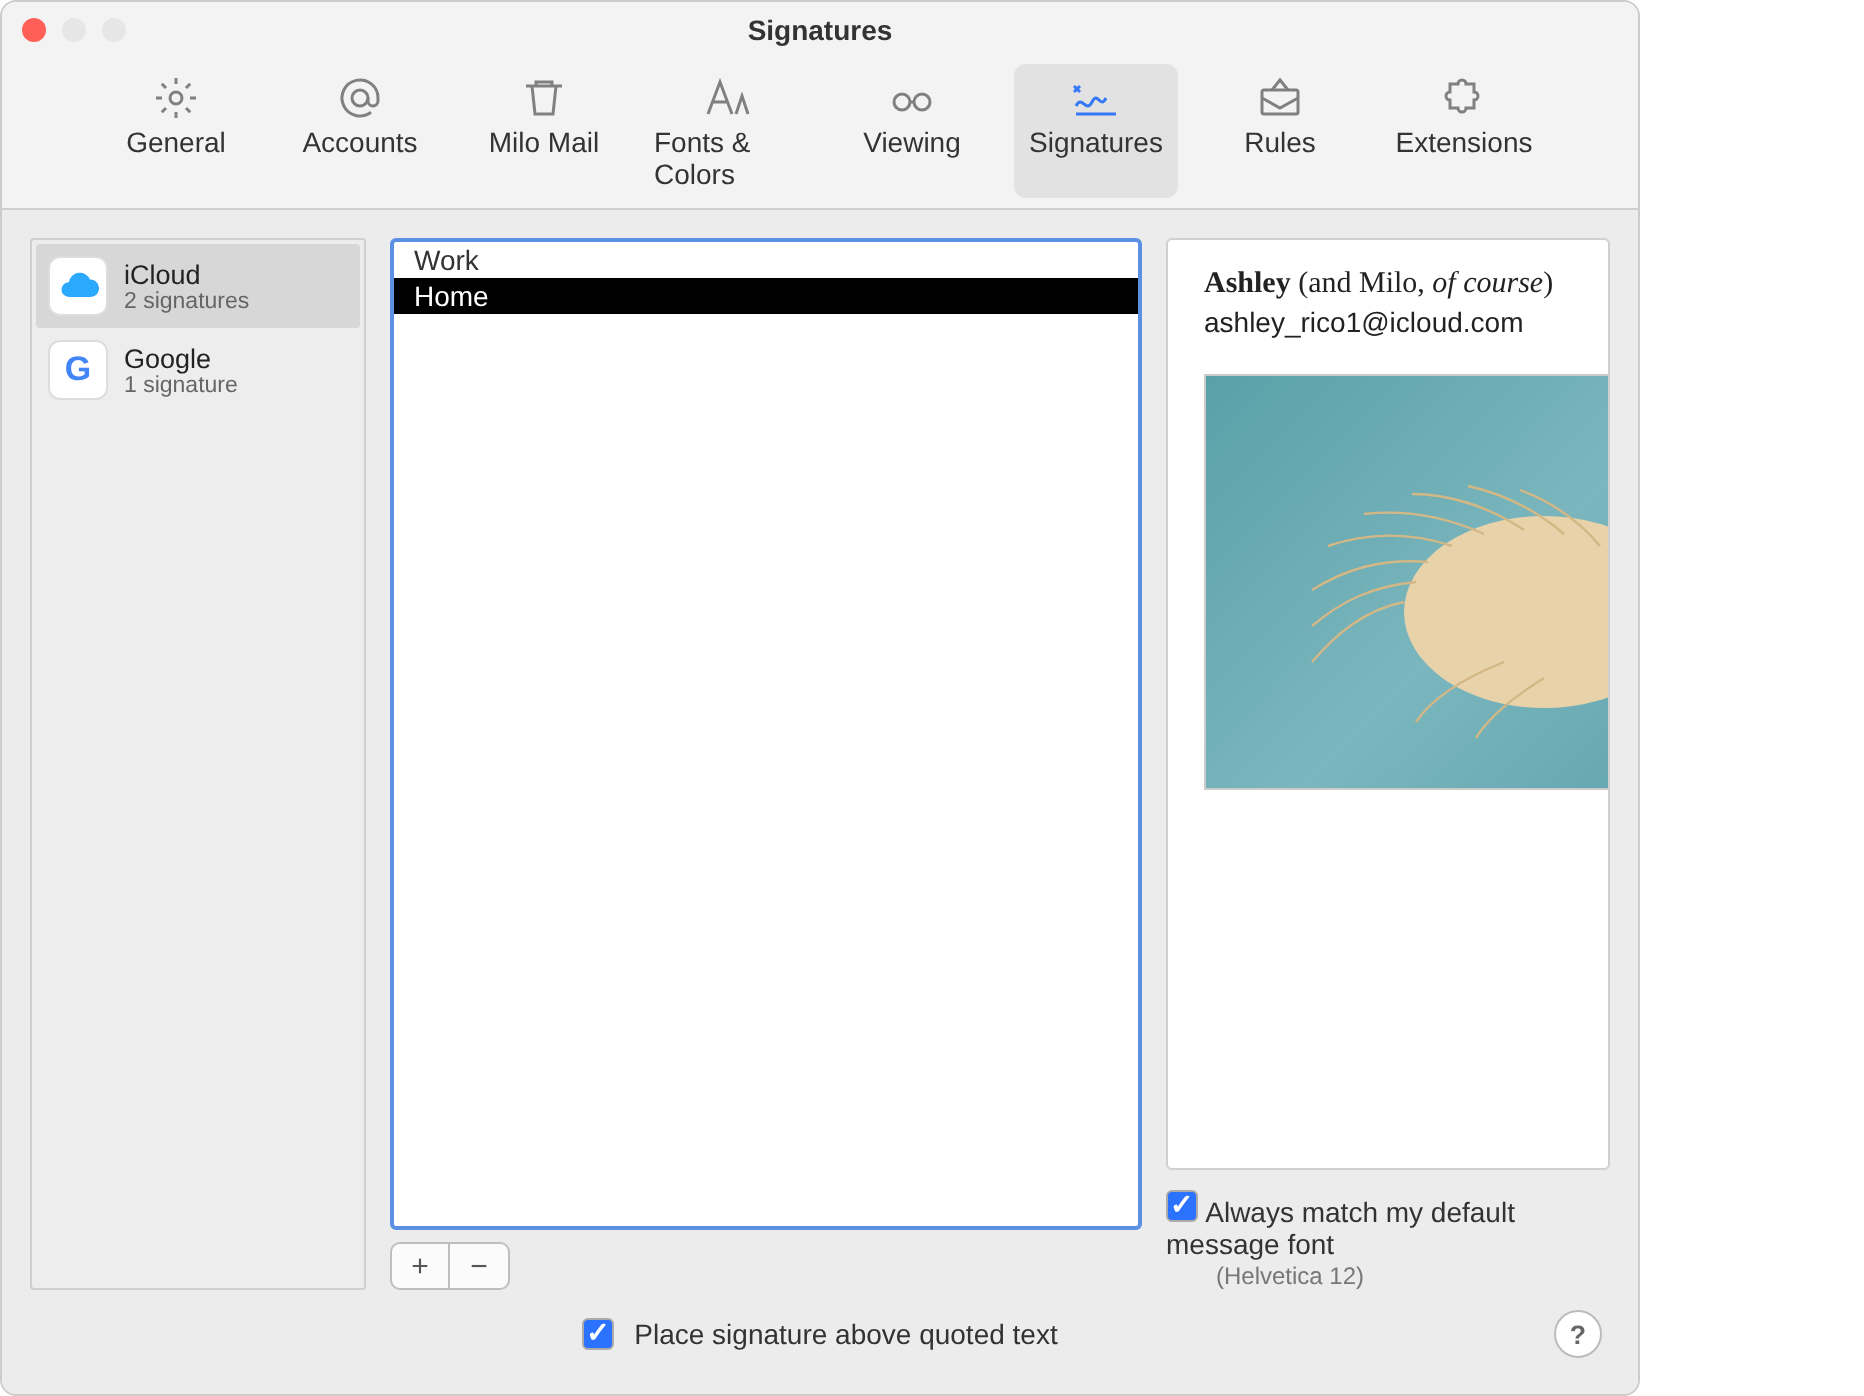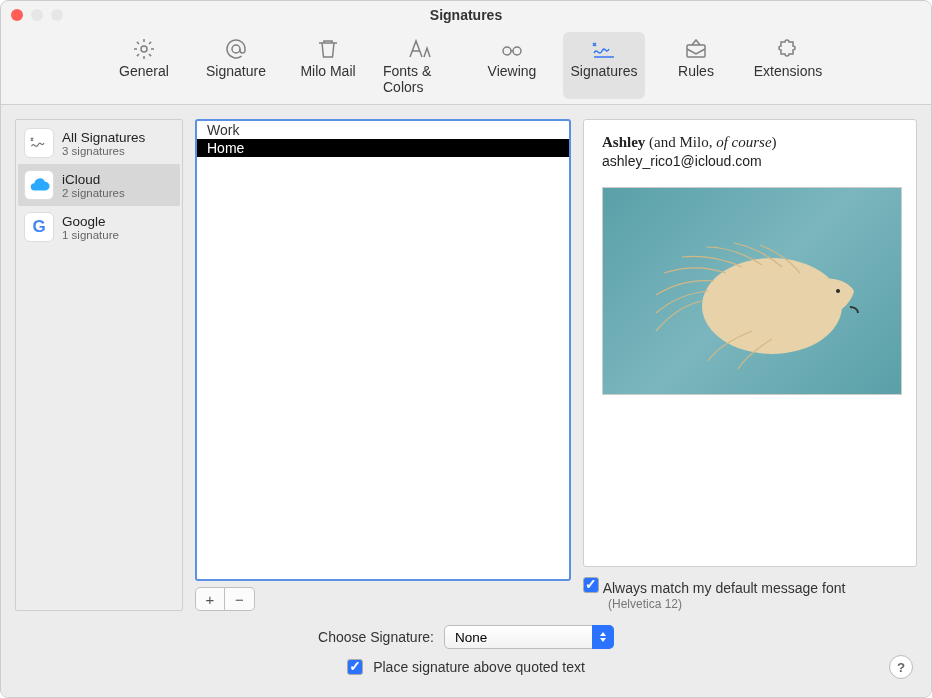--- a/index.html
+++ b/index.html
@@ -1,17 +1,17 @@
 <!DOCTYPE html>
 <html><head>
   <meta charset="utf-8">
   <style>
     * { box-sizing: border-box; margin: 0; padding: 0; }
     body { font-family: -apple-system, "Helvetica Neue", Arial, sans-serif; font-size: 13px; color: #333; background: #fff; }
-    .window { width: 932px; height: 698px; border: 1px solid #ccc; border-radius: 8px; overflow: hidden; background: #f3f3f3; display: flex; flex-direction: column; }
+    .window { width: 820px; height: 698px; border: 1px solid #ccc; border-radius: 8px; overflow: hidden; background: #f3f3f3; display: flex; flex-direction: column; }
     .titlebar { height: 28px; display: flex; align-items: center; padding: 0 10px; background: #f3f3f3; position: relative; }
     .traffic { display: flex; gap: 8px; }
     .traffic span { width: 12px; height: 12px; border-radius: 50%; display: block; }
     .close-btn { background: #ff5f57; }
     .min-btn { background: #e6e6e6; }
     .max-btn { background: #e6e6e6; }
     .titlebar .title { position: absolute; left: 0; right: 0; text-align: center; font-weight: 600; font-size: 14px; color: #333; cursor: default; }
     .toolbar { display: flex; justify-content: center; gap: 10px; padding: 3px 10px 5px; background: #f3f3f3; border-bottom: 1px solid #d0d0d0; }
     .tb-item { width: 82px; display: flex; flex-direction: column; align-items: center; font-size: 11.5px; color: #888; cursor: default; padding: 4px 4px; border-radius: 6px; }
     .tb-item.selected { background: #e2e2e2; color: #3478f6; }
@@ -95,21 +95,21 @@
       <span class="label">General</span>
     </div>
 
     <div class="tb-item">
       <span class="tb-icon">
         <svg width="24" height="24" viewBox="0 0 24 24">
             <circle cx="12" cy="12" r="4"></circle>
             <path d="M16 12v1.5a2.5 2.5 0 0 0 5 0V12a9 9 0 1 0-3.5 7.1"></path>
           </svg>
       </span>
-      <span class="label">Signature</span>
+      <span class="label">Accounts</span>
     </div>
 
     <div class="tb-item">
       <span class="tb-icon">
         <svg width="24" height="24" viewBox="0 0 24 24">
             <path d="M3 6h18M8 6V4h8v2M6 6l1.5 14h9L18 6"></path>
           </svg>
       </span>
       <span class="label">Milo Mail</span>
     </div>
@@ -163,31 +163,20 @@
       </span>
       <span class="label">Extensions</span>
     </div>
 
   </div>
 
   <div class="main">
     <div class="columns">
 
       <div class="col accounts">
-        <div class="acct-row">
-          <div class="acct-icon">
-            <svg width="20" height="20" viewBox="0 0 24 24">
-                <path d="M3 16c3-6 5 4 8-2s4 4 7-2M2 6l3 3M5 6l-3 3"></path>
-              </svg>
-          </div>
-          <div class="acct-text">
-            <span class="acct-name">All Signatures</span>
-            <span class="acct-sub">3 signatures</span>
-          </div>
-        </div>
         <div class="acct-row selected">
           <div class="acct-icon icloud">
             <svg width="22" height="22" viewBox="0 0 24 24">
                 <path d="M19 18H7a4 4 0 0 1 0-8 6 6 0 0 1 11.5-1.5A3.5 3.5 0 0 1 19 18z"></path>
               </svg>
           </div>
           <div class="acct-text">
             <span class="acct-name">iCloud</span>
             <span class="acct-sub">2 signatures</span>
           </div>
@@ -248,28 +237,19 @@
             <input type="checkbox" class="checkbox" checked="" style="">
             <span class="text">Always match my default message font</span>
             <div class="sub">(Helvetica 12)</div>
           </div>
         </div>
       </div>
     </div>
 
     <div class="bottom">
       <div class="row">
-        <span class="label">Choose Signature:</span>
-        <div class="select-wrap">
-          <select>
-            <option>None</option>
-          </select>
-          <span class="arrows"></span>
-        </div>
-      </div>
-      <div class="row">
         <input type="checkbox" class="checkbox" checked="" style="">
         <span class="label">Place signature above quoted text</span>
       </div>
       <button class="help-btn">?</button>
     </div>
   </div>
 </div>
 
 </body></html>

